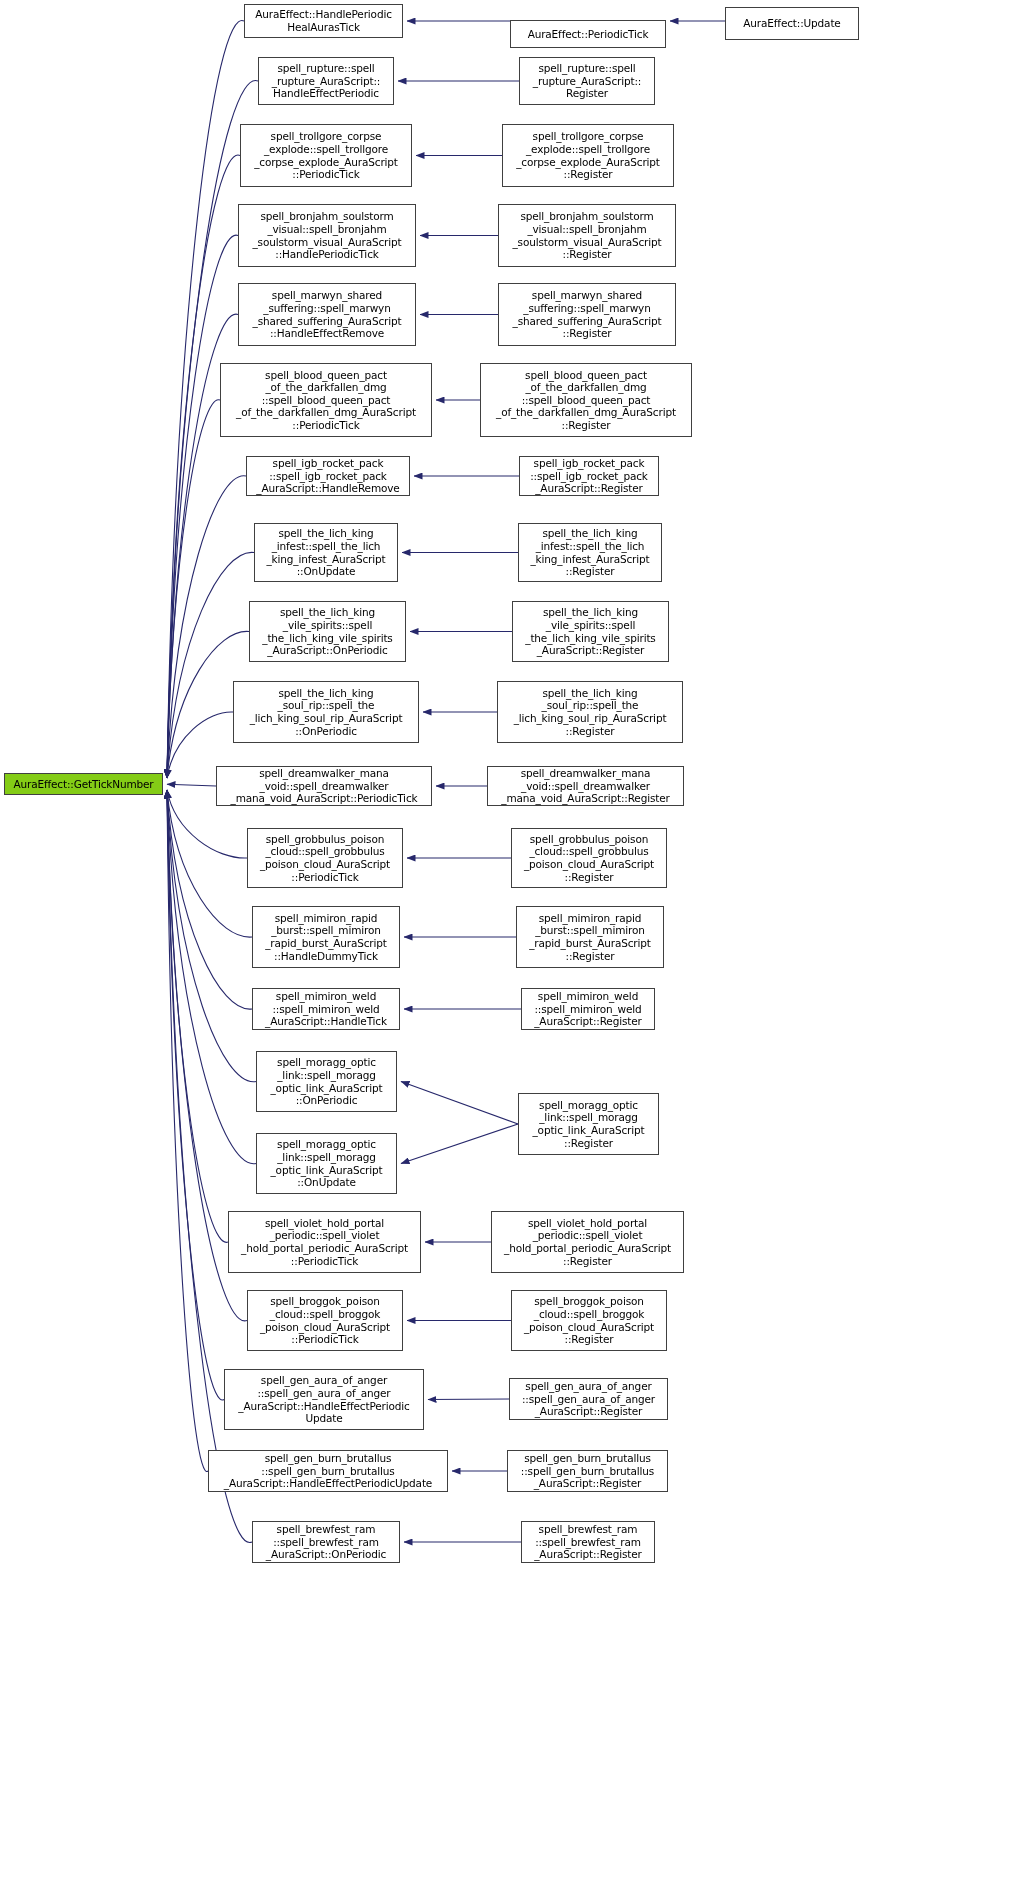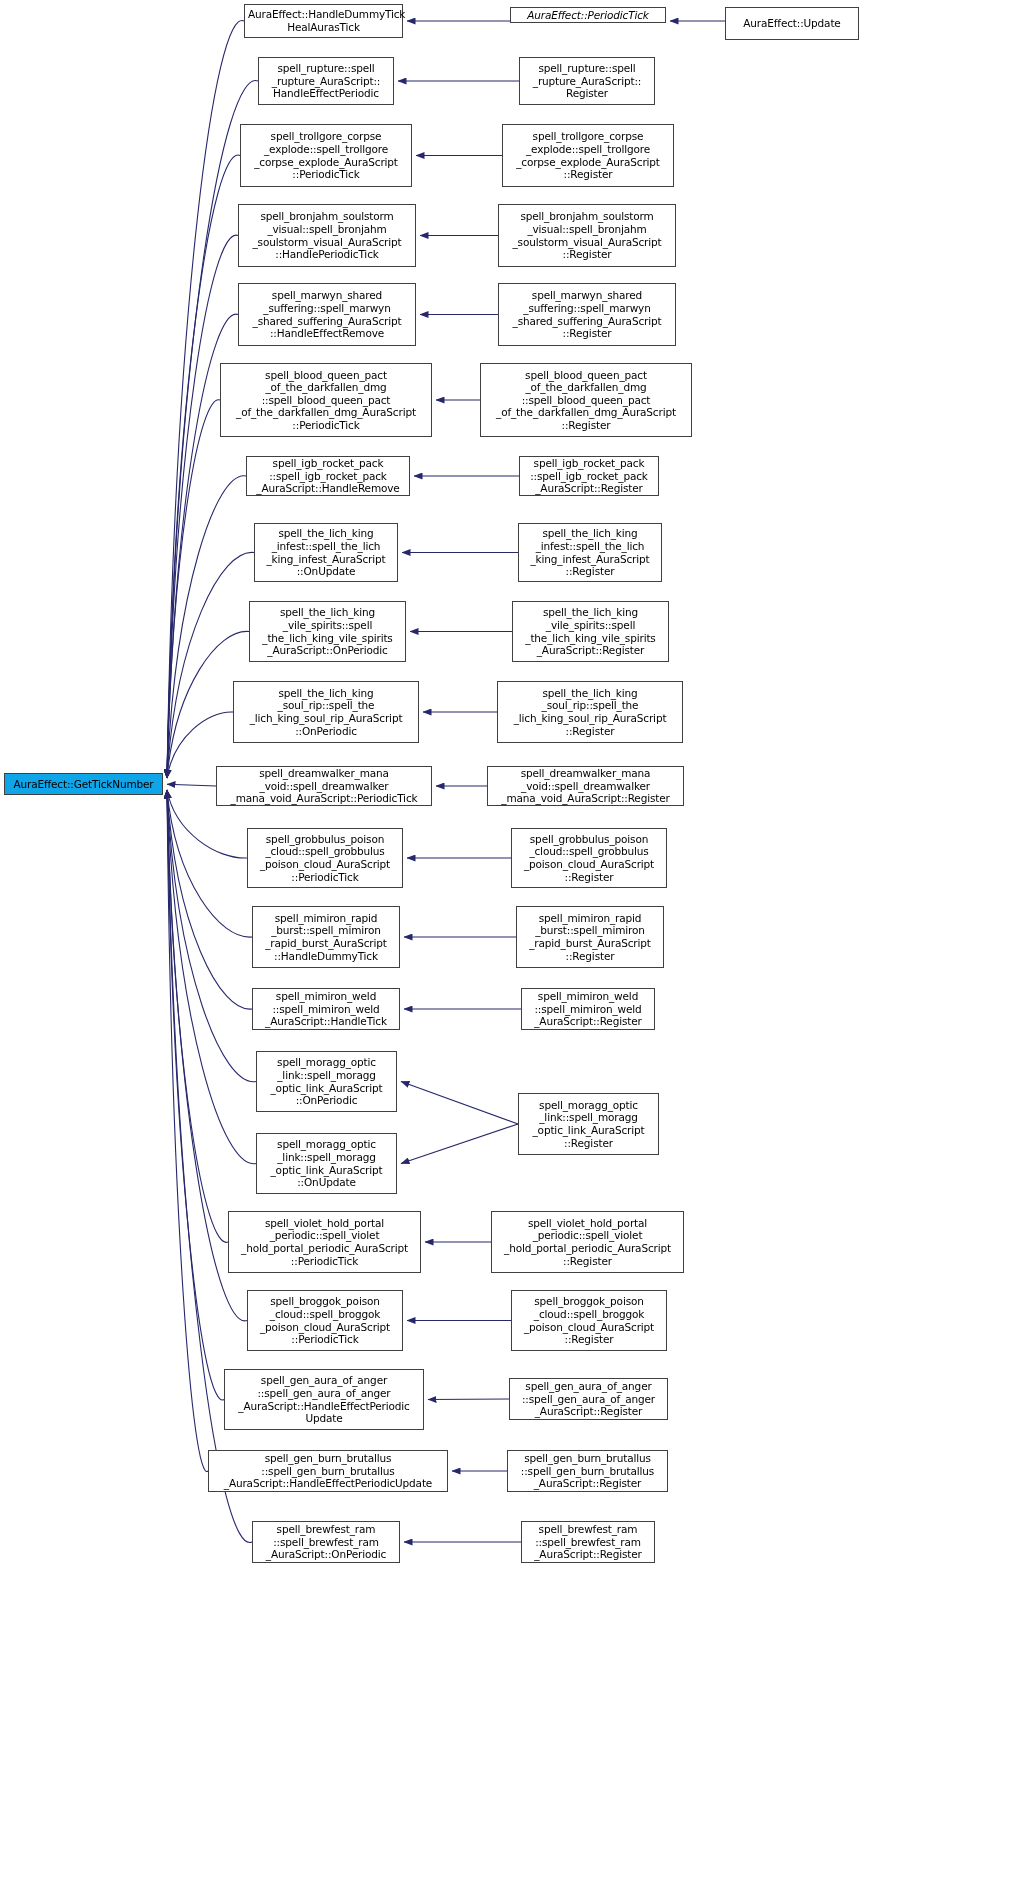--- a/index.html
+++ b/index.html
@@ -37,21 +37,21 @@
     line-height: 12.6px;
     text-align: center;
     display: flex;
     align-items: center;
     justify-content: center;
     padding: 1px 3px;
     white-space: pre-line;
     letter-spacing: -0.15px;
   }
   .node.root {
-    background: #0ea5e9;
+    background: #84cc16;
     border-color: #404040;
     white-space: nowrap;
   }
   .node-text {
     display: block;
     width: 100%;
     white-space: pre-line;
   }
 </style>
 </head>
@@ -104,23 +104,23 @@
       <path d="M 509 1399 L 428 1399.5" fill="none" stroke="#27286b" stroke-width="1.1" marker-end="url(#arrowhead)"></path>
       <path d="M 208 1471 C 192.42 1484.62, 171.1 1212.22, 167 790" fill="none" stroke="#27286b" stroke-width="1.1" marker-end="url(#arrowhead)"></path>
       <path d="M 507 1471 L 452 1471" fill="none" stroke="#27286b" stroke-width="1.1" marker-end="url(#arrowhead)"></path>
       <path d="M 252 1542 C 219.7 1557.04, 175.5 1256.24, 167 790" fill="none" stroke="#27286b" stroke-width="1.1" marker-end="url(#arrowhead)"></path>
       <path d="M 521 1542 L 404 1542" fill="none" stroke="#27286b" stroke-width="1.1" marker-end="url(#arrowhead)"></path>
       <path d="M 518 1124 L 401 1163.5" fill="none" stroke="#27286b" stroke-width="1.1" marker-end="url(#arrowhead)"></path>
     </svg>
 <div class="node root" style="left: 4px; top: 773px; width: 159px; height: 22px;">
       <span class="node-text">AuraEffect::GetTickNumber</span>
     </div>
-    <div class="node" style="left: 244px; top: 4px; width: 159px; height: 34px;"><span class="node-text">AuraEffect::HandleDummyTick
+    <div class="node" style="left: 244px; top: 4px; width: 159px; height: 34px;"><span class="node-text">AuraEffect::HandlePeriodic
 HealAurasTick</span></div>
-    <div class="node" style="left: 510px; top: 7px; width: 156px; height: 16px; font-style: italic;"><span class="node-text">AuraEffect::PeriodicTick</span></div>
+    <div class="node" style="left: 510px; top: 20px; width: 156px; height: 28px;"><span class="node-text">AuraEffect::PeriodicTick</span></div>
     <div class="node" style="left: 725px; top: 7px; width: 134px; height: 33px;"><span class="node-text">AuraEffect::Update</span></div>
     <div class="node" style="left: 258px; top: 57px; width: 136px; height: 48px;"><span class="node-text">spell_rupture::spell
 _rupture_AuraScript::
 HandleEffectPeriodic</span></div>
     <div class="node" style="left: 519px; top: 57px; width: 136px; height: 48px;"><span class="node-text">spell_rupture::spell
 _rupture_AuraScript::
 Register</span></div>
     <div class="node" style="left: 240px; top: 124px; width: 172px; height: 63px;"><span class="node-text">spell_trollgore_corpse
 _explode::spell_trollgore
 _corpse_explode_AuraScript

